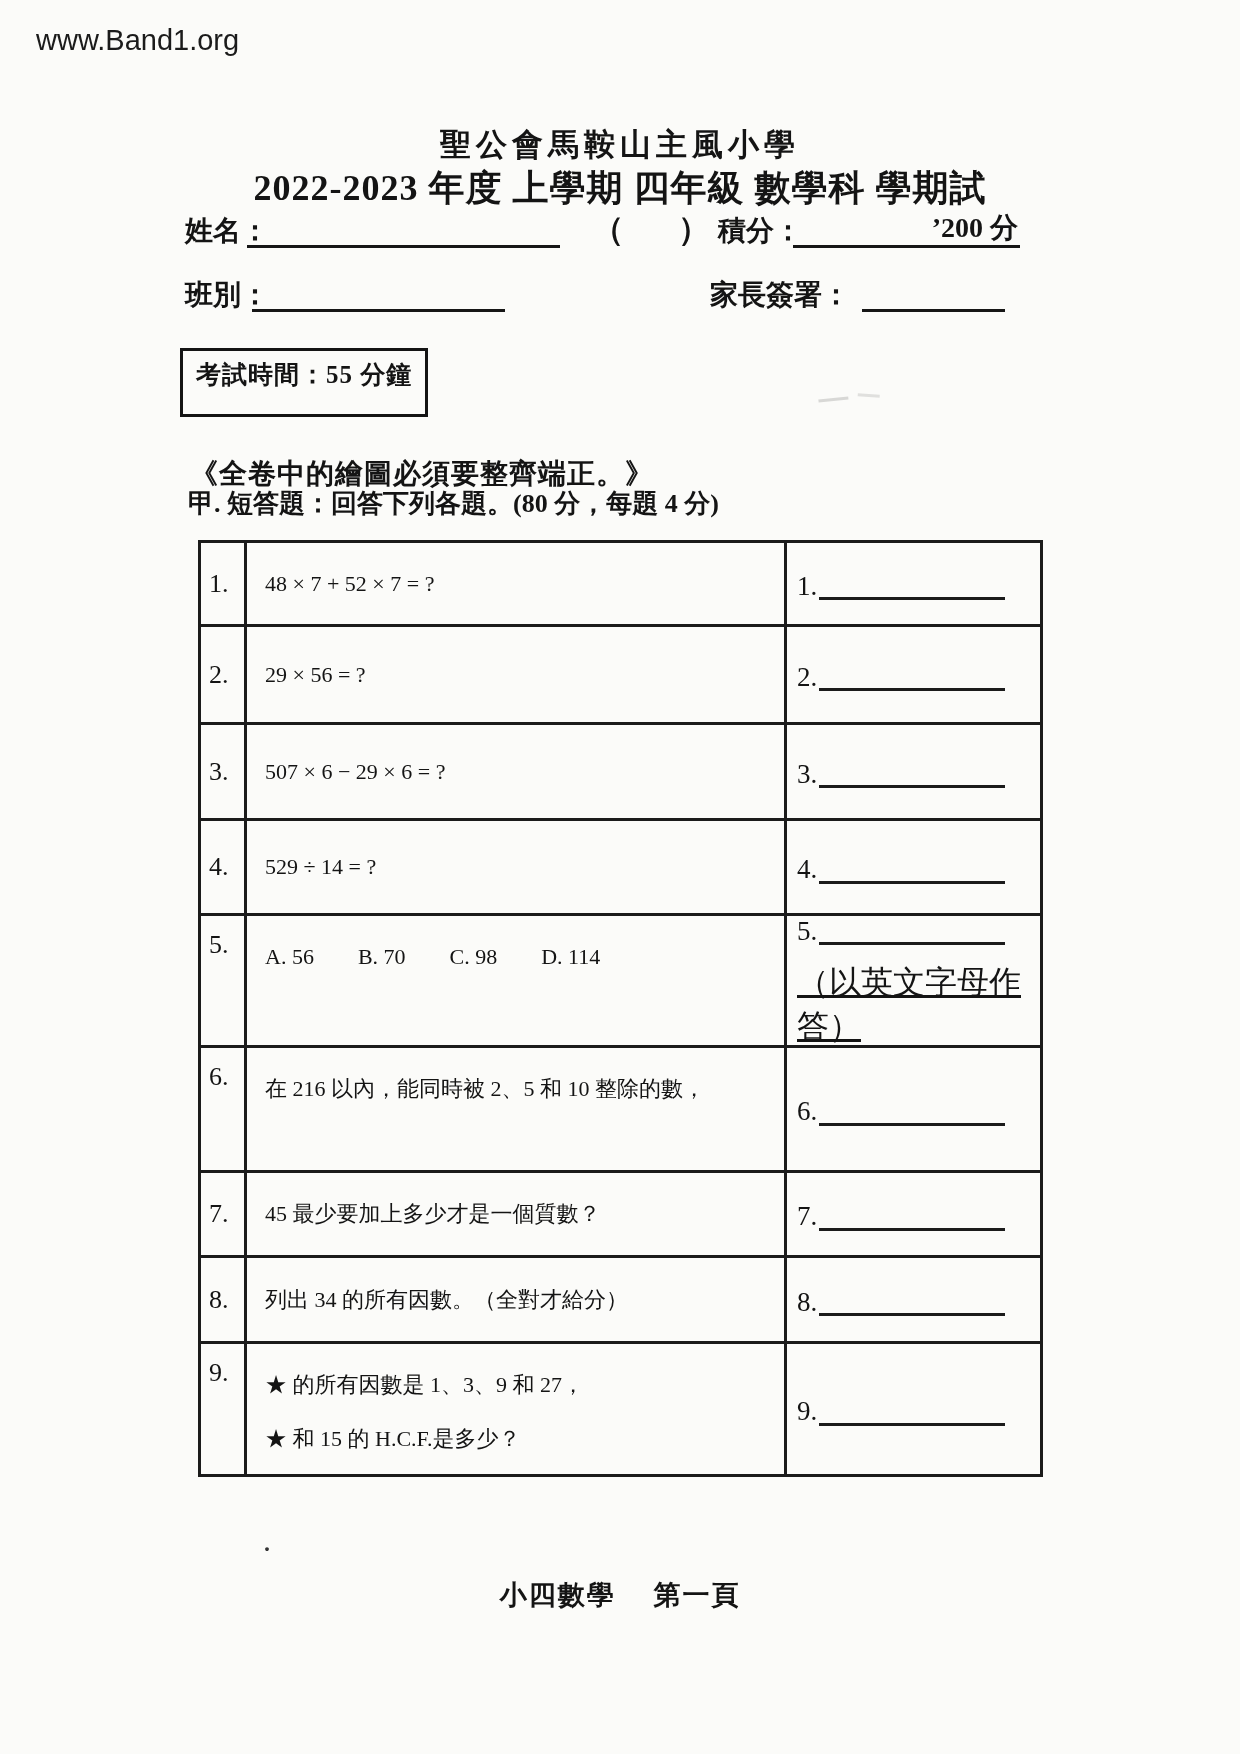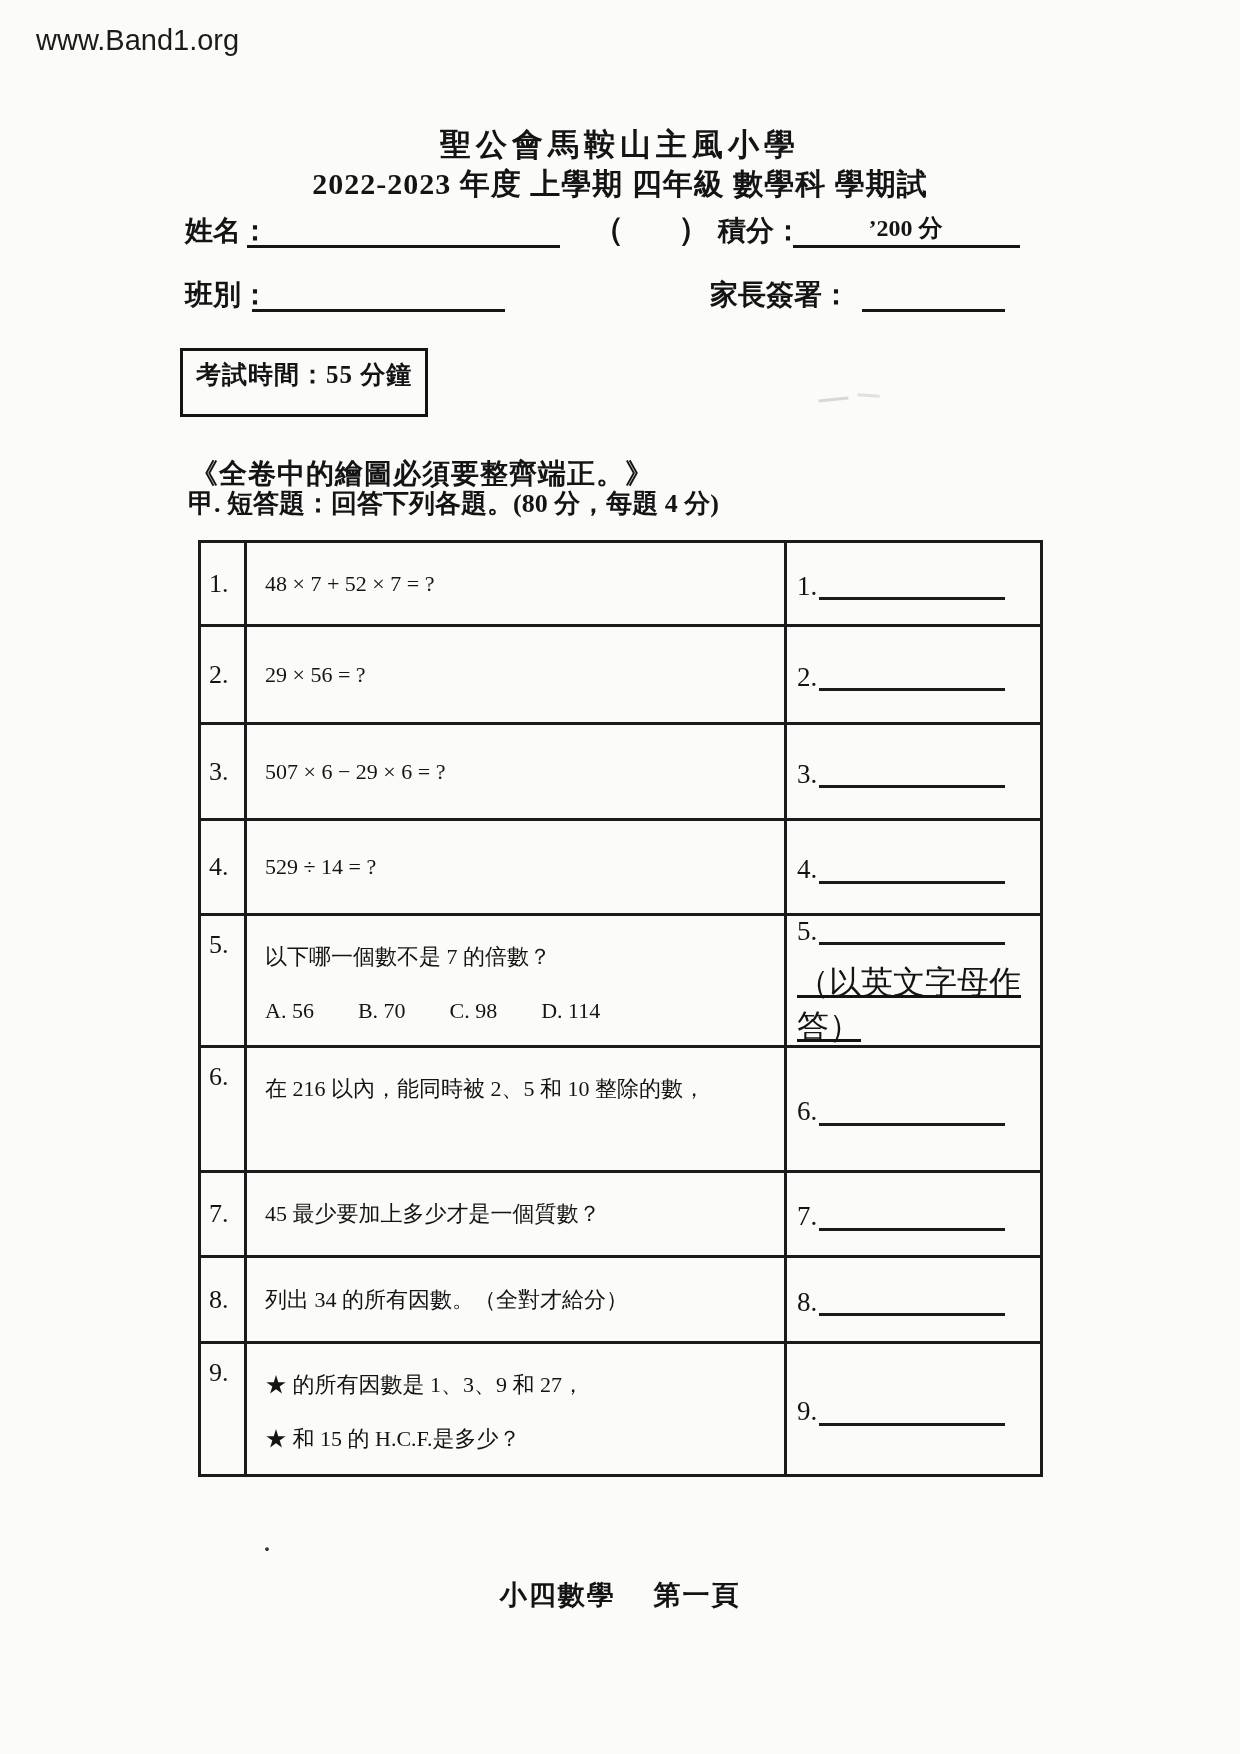--- a/index.html
+++ b/index.html
@@ -3,24 +3,24 @@
 <meta charset="utf-8">
 <style>
   html,body{margin:0;padding:0;background:#e9e9e9;}
   .page{position:relative;width:1240px;height:1754px;background:#fbfbf9;
         font-family:"Liberation Serif","DejaVu Serif",serif;color:#141414;overflow:hidden;margin:0 auto;}
   .watermark{position:absolute;left:36px;top:24px;font-family:"Liberation Sans","DejaVu Sans",sans-serif;
         font-size:29px;color:#1b1b1b;}
   .school{position:absolute;top:124px;left:0;width:100%;text-align:center;
         font-size:31px;font-weight:600;letter-spacing:5px;}
   .examline{position:absolute;top:164px;left:0;width:100%;text-align:center;
-        font-size:30px;font-weight:600;letter-spacing:1px;}
+        font-size:36px;font-weight:600;letter-spacing:1px;}
   .lbl{position:absolute;font-size:28px;font-weight:600;}
   .fieldline{position:absolute;height:40px;border-bottom:3px solid #161616;box-sizing:border-box;}
-  .scoretext{display:block;text-align:center;font-size:24px;line-height:40px;padding-right:2px;font-weight:600;}
+  .scoretext{display:block;text-align:right;font-size:28px;line-height:40px;padding-right:2px;font-weight:600;}
   .paren{position:absolute;font-size:32px;font-weight:600;}
   .timebox{position:absolute;left:180px;top:348px;border:3px solid #141414;
         padding:7px 13px 23px 13px;font-size:25px;font-weight:600;letter-spacing:1px;}
   .smudge{position:absolute;left:818px;top:390px;width:30px;height:8px;
         border-bottom:3px solid #d8d8d6;transform:rotate(-6deg);}
   .smudge2{position:absolute;left:858px;top:386px;width:22px;height:8px;
         border-bottom:3px solid #e0e0de;transform:rotate(4deg);}
   .notice{position:absolute;left:190px;top:419px;font-size:28px;font-weight:600;letter-spacing:1px;margin-top:36px;}
   .section{position:absolute;left:188px;top:486px;font-size:26px;font-weight:600;}
   .qtable{position:absolute;left:198px;top:540px;width:845px;border:3px solid #1b1b1b;box-sizing:border-box;}
@@ -127,21 +127,20 @@
             <span class="ansnum">4.</span>
             <span class="ansblank"></span>
           </div>
         </div>
       </div>
       <div class="qrow multi" style="height: 132px;">
         <div class="cell numcell">
           <span>5.</span>
         </div>
         <div class="cell qcell">
-          <div class="qline">以下哪一個數不是 7 的倍數？</div>
           <div class="qline">A. 56　　B. 70　　C. 98　　D. 114</div>
         </div>
         <div class="cell anscell">
           <div class="ansline">
             <span class="ansnum">5.</span>
             <span class="ansblank"></span>
           </div>
           <div class="ansnote">（以英文字母作答）</div>
         </div>
       </div>

